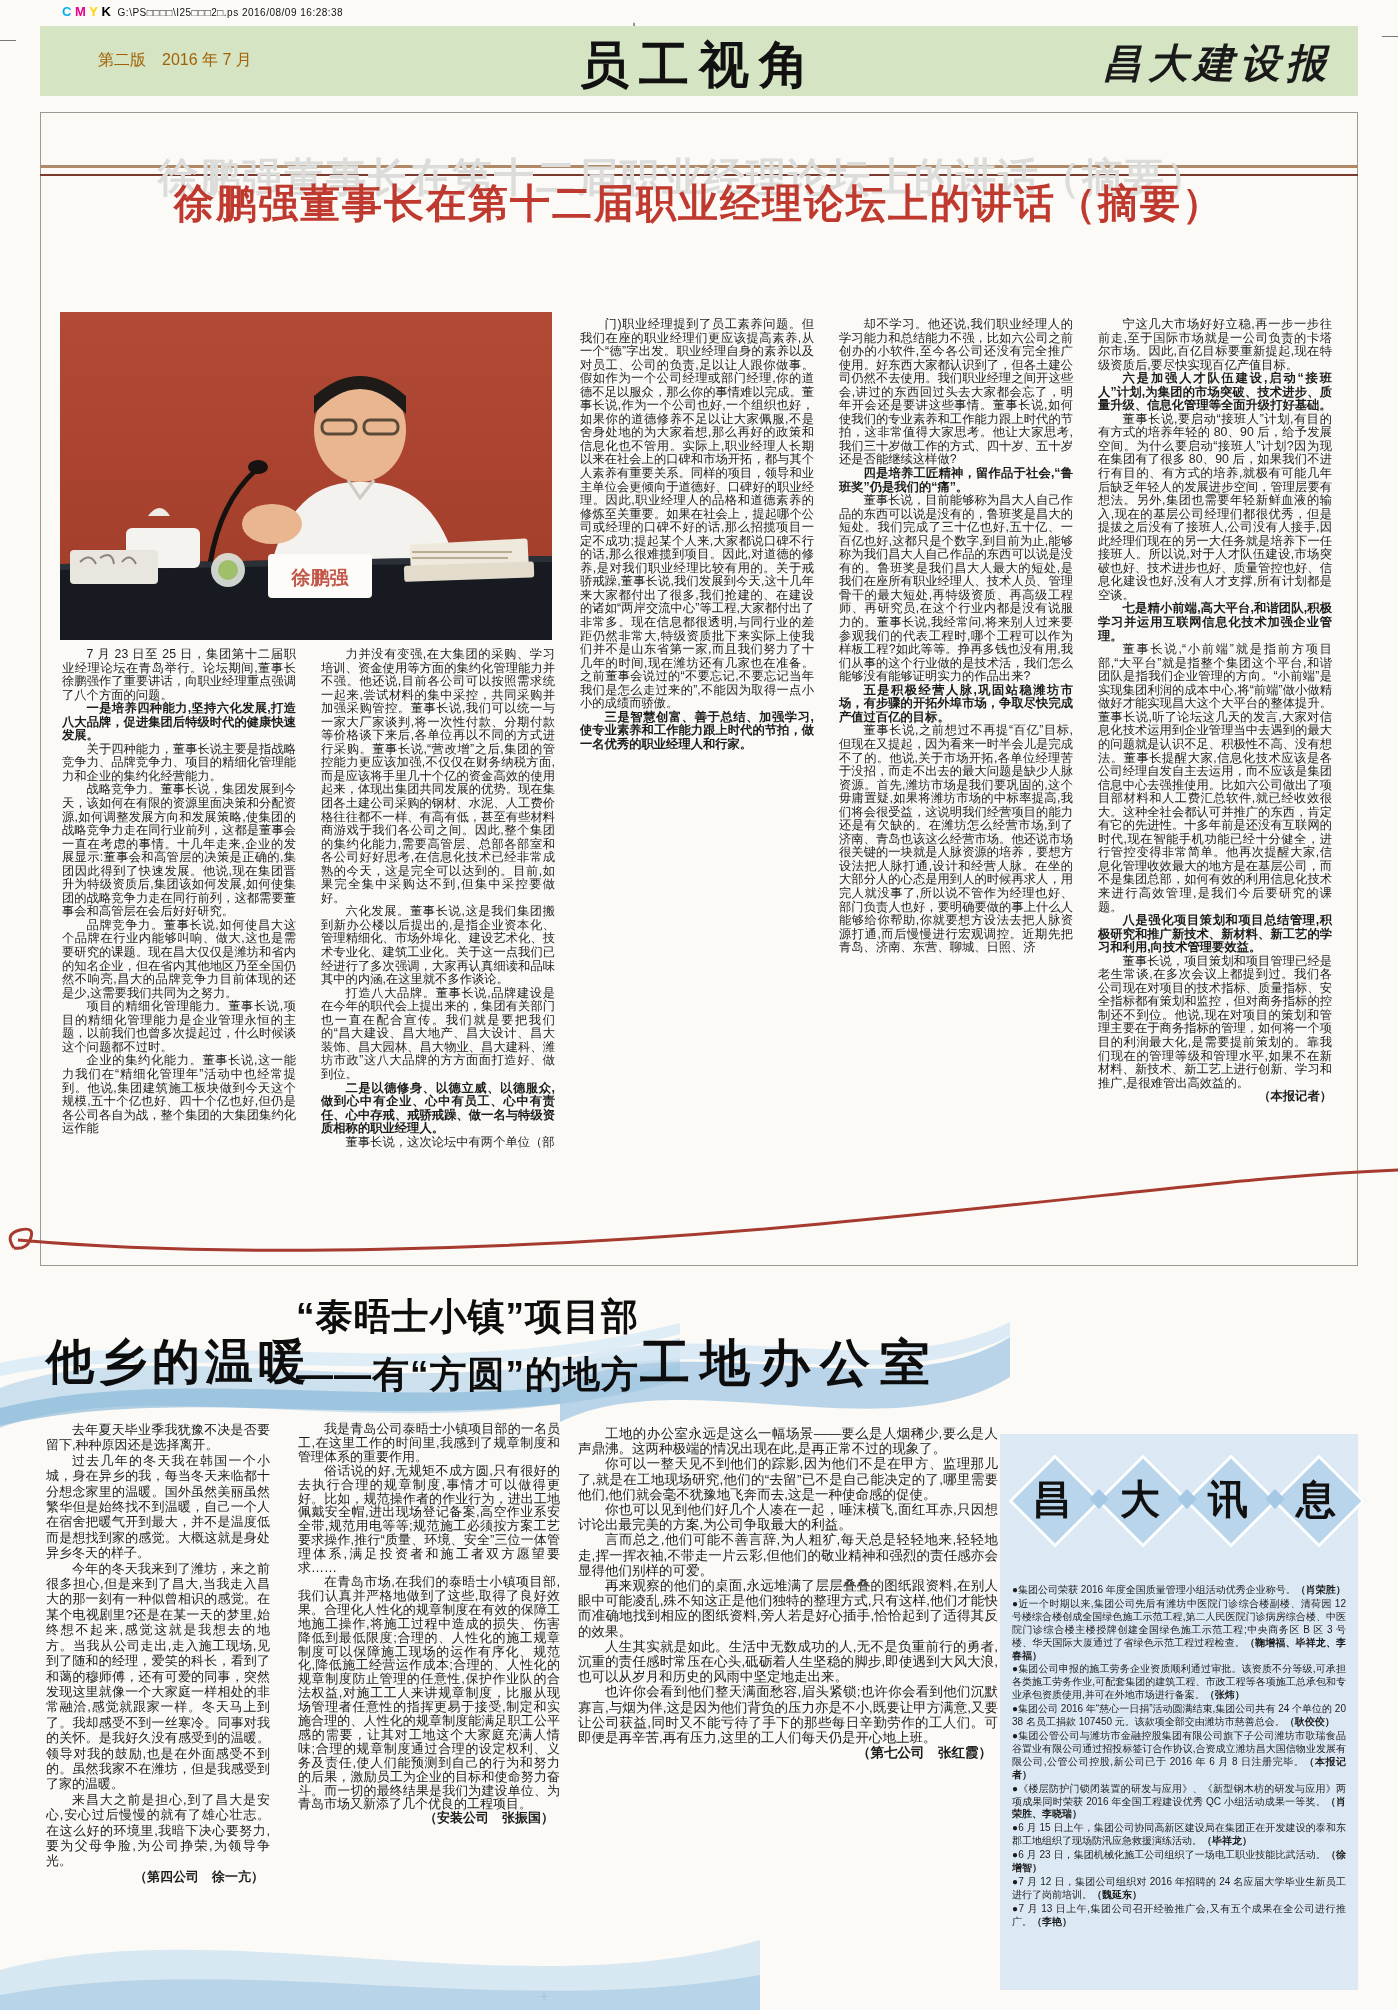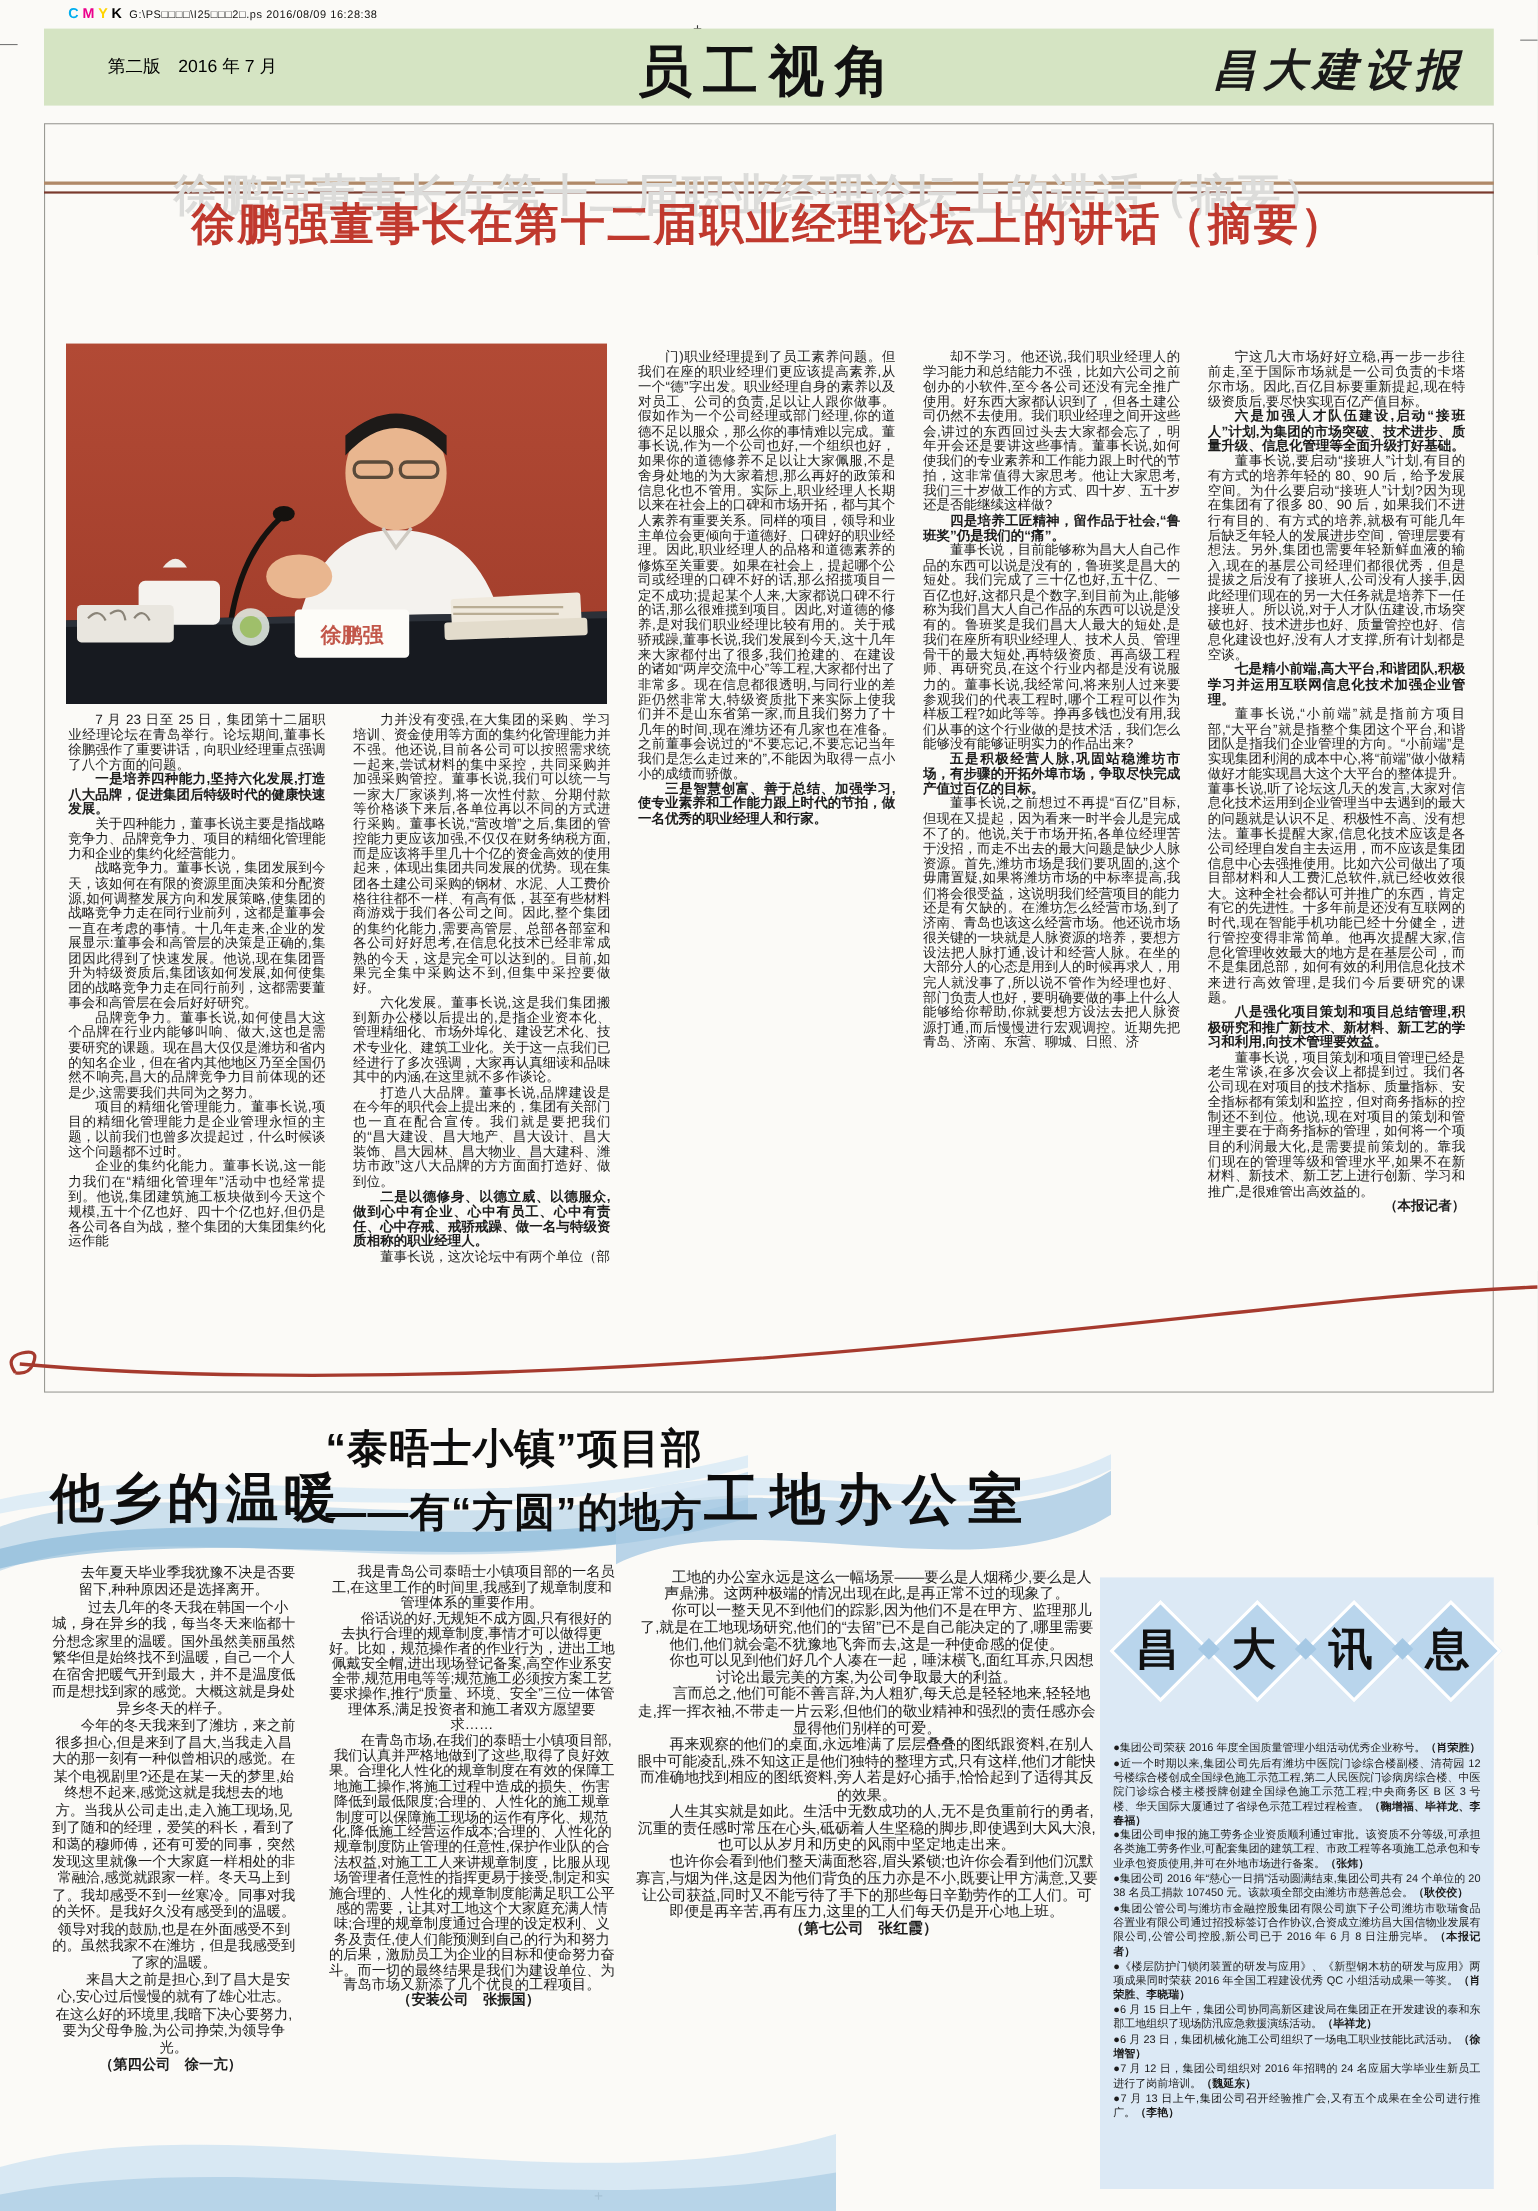--- a/index.html
+++ b/index.html
@@ -4,21 +4,21 @@
 <style>
   html,body{margin:0;padding:0;background:#e8e8e4;}
   #page{position:relative;width:1398px;height:2010px;background:#fbfaf7;overflow:hidden;
         font-family:"Liberation Sans",sans-serif;color:#1c1c1c;}
   .abs{position:absolute;}
   
   #printline{left:62px;top:4px;font-size:10px;letter-spacing:.5px;color:#111;}
   #printline b{font-size:13px;font-weight:900;margin-right:3px;}
   
   #band{left:40px;top:26px;width:1318px;height:70px;background:#d5e4c3;}
-  #edition{left:58px;top:24px;font-size:16px;color:#000000;}
+  #edition{left:58px;top:24px;font-size:16px;color:#a16207;}
   #sectiontitle{left:0;top:6px;width:100%;text-align:center;font-size:50px;font-weight:900;
                 letter-spacing:10px;color:#111;}
   #papername{right:26px;top:10px;font-size:40px;font-weight:700;font-style:italic;
              font-family:"Liberation Serif",serif;letter-spacing:6px;color:#1a1a1a;}
   
   #frame{left:40px;top:112px;width:1316px;height:1152px;border:1px solid #9a9a94;}
   #toprule{left:40px;top:165px;width:1318px;height:6px;border-top:3px solid #b08968;border-bottom:2px solid #7a3b2e;}
   .headline{left:60px;top:176px;width:1278px;text-align:center;font-size:40px;font-weight:900;
             letter-spacing:2px;white-space:nowrap;}
   #headghost{color:#dcdcda;top:150px;left:44px;}
@@ -37,21 +37,21 @@
   #byline{text-align:right;font-weight:700;text-indent:0;}
   
   #wavy{left:0;top:1140px;width:1398px;height:130px;}
   
   .bigtitle{font-weight:900;color:#0d0d0d;white-space:nowrap;}
   #t1{left:46px;top:1330px;font-size:48px;letter-spacing:5px;}
   #t2a{left:296px;top:1292px;font-size:37px;letter-spacing:1px;}
   #t2b{left:296px;top:1350px;font-size:37px;letter-spacing:1px;}
   #t3{left:640px;top:1330px;font-size:50px;letter-spacing:10px;}
   .essay{text-align:justify;word-break:break-all;overflow:hidden;}
-  .essay p{margin:0;text-indent:2em;text-align:center;}
+  .essay p{margin:0;text-indent:2em;}
   .sig{text-align:right;font-weight:700;text-indent:0 !important;padding-right:6px;}
   #e1{left:46px;top:1422px;width:224px;height:500px;font-size:13px;line-height:15.4px;}
   #e2{left:298px;top:1422px;width:262px;height:500px;font-size:13px;line-height:13.9px;}
   #e3{left:578px;top:1426px;width:420px;height:510px;font-size:13.5px;line-height:15.2px;}
   
   #newsbox{left:1000px;top:1434px;width:358px;height:556px;background:#dce9f5;}
   #diamondrow{position:absolute;left:0;top:16px;width:100%;height:110px;}
   .dia{position:absolute;top:18px;width:60px;height:60px;background:#b9d5ec;border:3px solid #fff;
        transform:rotate(45deg);}
   .diachar{position:absolute;top:22px;width:60px;text-align:center;font-size:40px;font-weight:900;color:#111;}

